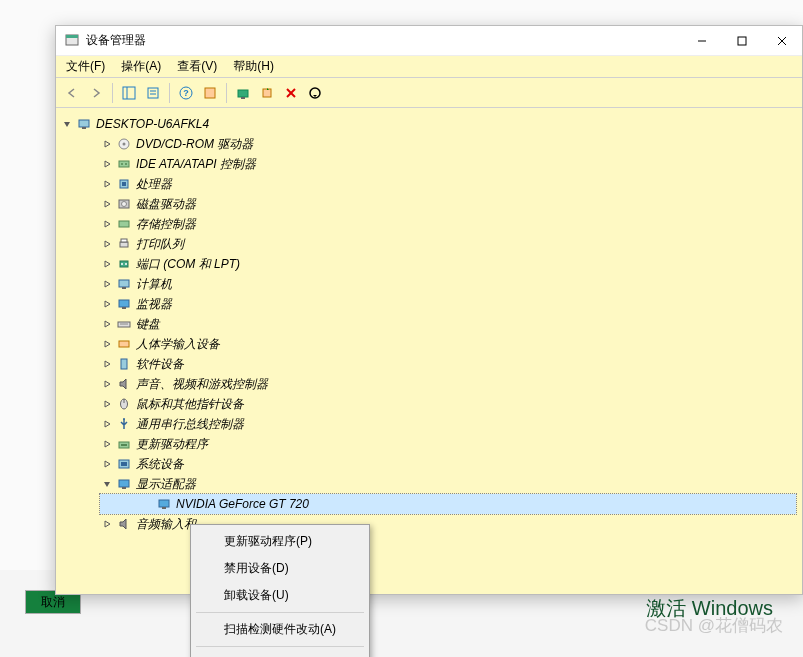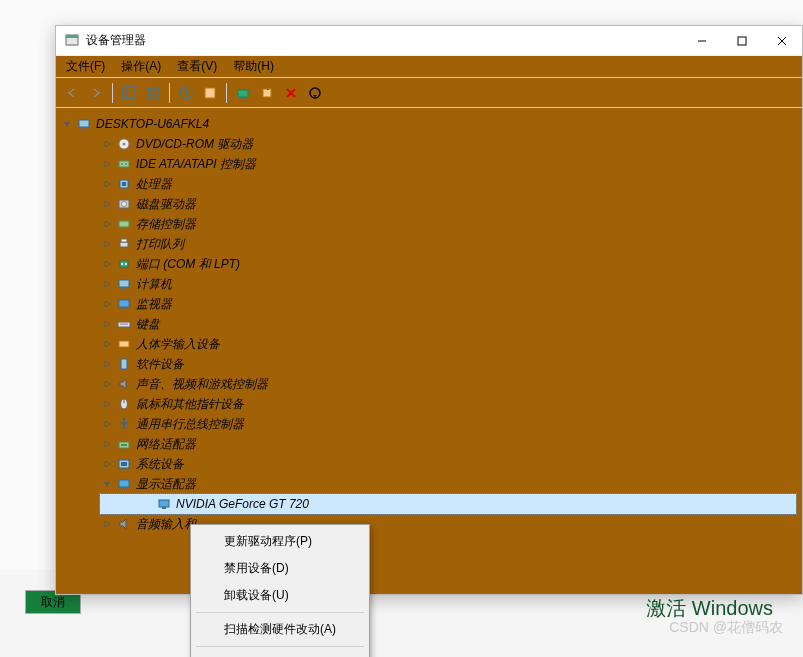--- a/index.html
+++ b/index.html
@@ -1,19 +1,19 @@
 <!DOCTYPE html>
 <html><head>
 <meta charset="utf-8">
 <style>
 * { box-sizing: border-box; margin: 0; padding: 0; }
 body { font-family: "Microsoft YaHei", "Segoe UI", sans-serif; font-size: 12px; background: #f5f5f5; width: 803px; height: 657px; position: relative; overflow: hidden; }
 .bg-panel { position: absolute; top: 0; left: 0; width: 100%; height: 570px; background: #fafafa; }
 .cancel-btn { position: absolute; left: 25px; top: 590px; width: 56px; height: 24px; background: #15803d; border: 1px solid #adadad; font-size: 12px; cursor: pointer; }
-.window { position: absolute; left: 55px; top: 25px; width: 748px; height: 570px; background: #a16207; border: 1px solid #bbb; box-shadow: 0 4px 16px rgba(0,0,0,.25); }
+.window { position: absolute; left: 55px; top: 25px; width: 748px; height: 570px; background: #fef9c3; border: 1px solid #bbb; box-shadow: 0 4px 16px rgba(0,0,0,.25); }
 .titlebar { height: 30px; display: flex; align-items: center; padding-left: 8px; border-bottom: 1px solid #eee; background: #fff; }
 .title-icon { width: 16px; height: 16px; margin-right: 6px; display: inline-flex; align-items: center; justify-content: center; }
 .title-text { font-size: 12px; flex: 1; }
 .win-ctl { display: flex; }
 .win-ctl div { width: 40px; height: 28px; display: flex; align-items: center; justify-content: center; cursor: pointer; }
 .menubar { height: 22px; display: flex; align-items: flex-start; padding: 0 2px; border-bottom: 1px solid #d0d0d0; }
 .menubar span { padding: 2px 8px; cursor: pointer; }
 .toolbar { height: 30px; display: flex; align-items: center; padding: 0 5px; gap: 2px; border-bottom: 1px solid #d0d0d0; }
 .tb-btn { width: 22px; height: 22px; display: flex; align-items: center; justify-content: center; cursor: pointer; border: 1px solid transparent; }
 .tb-sep { width: 1px; height: 20px; background: #ccc; margin: 0 3px; }
@@ -23,21 +23,21 @@
 .node { display: flex; align-items: center; height: 20px; cursor: pointer; white-space: nowrap; }
 .node.selected { background: #cce8ff; outline: 1px dotted #888; }
 .expander { width: 14px; height: 14px; display: inline-flex; align-items: center; justify-content: center; margin-right: 2px; cursor: pointer; }
 .node-icon { width: 16px; height: 16px; margin-right: 4px; display: inline-flex; align-items: center; justify-content: center; }
 .node-label { font-size: 12px; }
 .context-menu { position: absolute; left: 190px; top: 524px; width: 180px; background: #f0f0f0; border: 1px solid #a0a0a0; box-shadow: 2px 2px 6px rgba(0,0,0,.3); padding: 3px; z-index: 100; }
 .context-menu .mi { padding: 5px 20px 5px 30px; cursor: pointer; font-size: 12px; }
 .context-menu .mi.bold { font-weight: bold; }
 .context-menu hr { border: none; border-top: 1px solid #d0d0d0; margin: 3px 2px; }
 .watermark1 { position: absolute; right: 30px; bottom: 35px; color: #14532d; font-size: 20px; pointer-events: none; }
-.watermark2 { position: absolute; right: 20px; bottom: 20px; color: #c8c8c8; font-size: 14px; pointer-events: none; }
+.watermark2 { position: absolute; right: 20px; bottom: 20px; color: #c8c8c8; font-size: 17px; pointer-events: none; }
 </style>
 </head>
 <body>
 
 <div class="bg-panel"></div>
 <button class="cancel-btn">取消</button>
 
 <div class="window">
   <div class="titlebar">
     <span class="title-icon">
@@ -400,21 +400,21 @@
                   <svg width="10" height="10">
                     <path d="M3 2 L8 5 L3 8 Z" fill="none" stroke="#595959"></path>
                   </svg>
                 </span>
     <span class="node-icon">
                   <svg width="14" height="14">
                     <rect x="2" y="5" width="10" height="6" fill="#9c9" stroke="#585"></rect>
                     <rect x="4" y="7" width="6" height="2" fill="#585"></rect>
                   </svg>
                 </span>
-    <span class="node-label">网络适配器</span>
+    <span class="node-label">更新驱动程序</span>
   </div>
             </li>
             <li>
               <div class="node">
     <span class="expander" style="margin-left:20px">
                   <svg width="10" height="10">
                     <path d="M3 2 L8 5 L3 8 Z" fill="none" stroke="#595959"></path>
                   </svg>
                 </span>
     <span class="node-icon">

